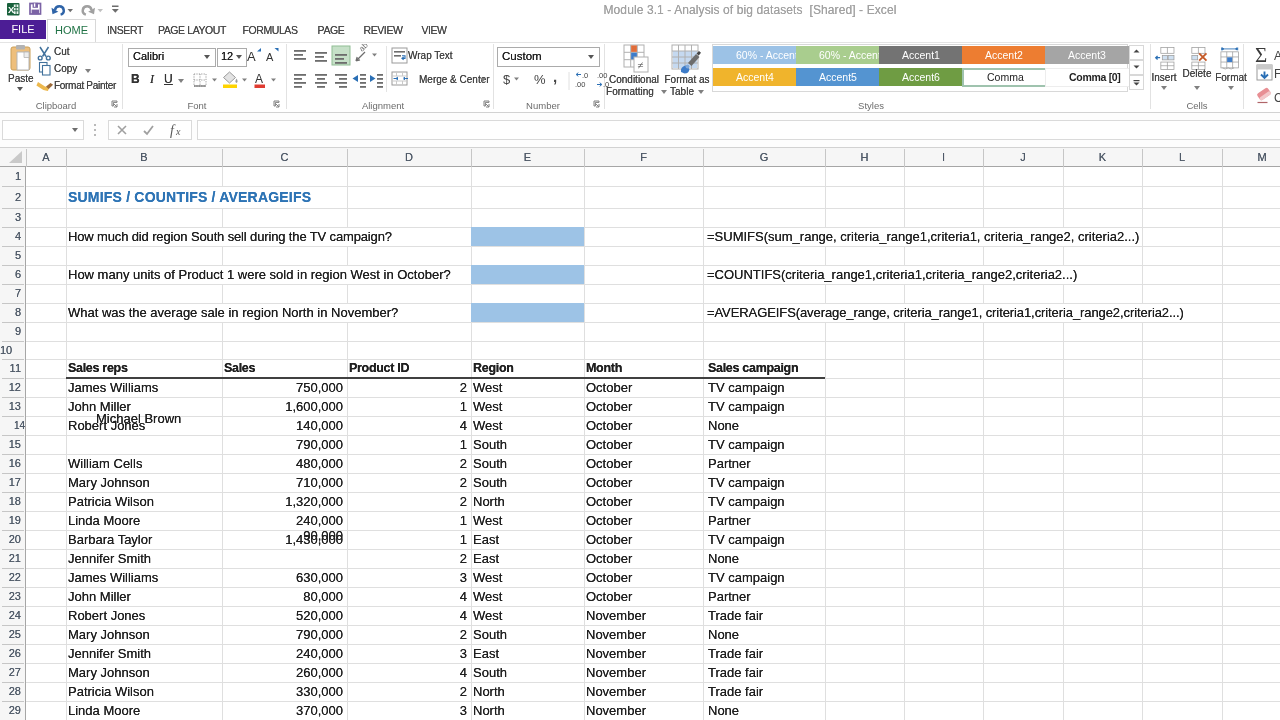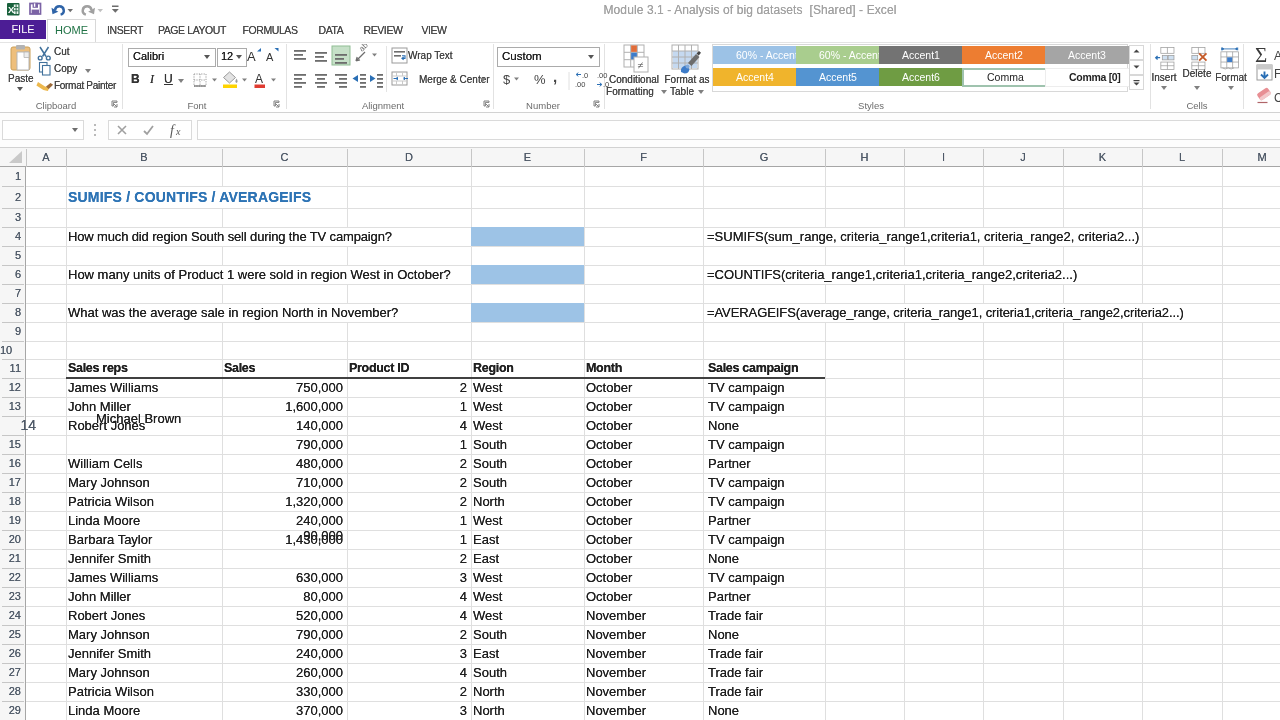--- a/index.html
+++ b/index.html
@@ -34,21 +34,21 @@
 <rect x="112" y="5.5" width="6.5" height="1.5" fill="#6d6d6d"></rect>
 <path d="M111.8 9 h7 l-3.5 3.8 z" fill="#6d6d6d"></path>
 </svg>
 <div class="txt" style="left:0;top:3px;width:1500px;text-align:center;font-size:12px;letter-spacing:0.1px;color:#a2a2a2;">Module 3.1 - Analysis of big datasets&nbsp; [Shared] - Excel</div>
 <div class="abs" style="left:0;top:42px;width:1280px;height:1px;background:#e4e4e4;"></div>
 <div class="abs" style="left:0;top:20px;width:46px;height:19px;background:#4c1d95;color:#fff;font-size:11px;text-align:center;line-height:19px;">FILE</div>
 <div class="abs" style="left:47px;top:19px;width:49px;height:23px;background:#fff;border:1px solid #d8d8d8;border-bottom:none;box-sizing:border-box;color:#217346;font-size:11px;text-align:center;line-height:21px;">HOME</div>
 <div class="txt" style="left:125px;top:24px;width:200px;margin-left:-100px;text-align:center;font-size:10.5px;letter-spacing:-0.4px;color:#4a4a4a;">INSERT</div>
 <div class="txt" style="left:192px;top:24px;width:200px;margin-left:-100px;text-align:center;font-size:10.5px;letter-spacing:-0.4px;color:#4a4a4a;">PAGE LAYOUT</div>
 <div class="txt" style="left:270px;top:24px;width:200px;margin-left:-100px;text-align:center;font-size:10.5px;letter-spacing:-0.4px;color:#4a4a4a;">FORMULAS</div>
-<div class="txt" style="left:331px;top:24px;width:200px;margin-left:-100px;text-align:center;font-size:10.5px;letter-spacing:-0.4px;color:#4a4a4a;">DATA</div>
+<div class="txt" style="left:331px;top:24px;width:200px;margin-left:-100px;text-align:center;font-size:10.5px;letter-spacing:-0.4px;color:#4a4a4a;">PAGE</div>
 <div class="txt" style="left:383px;top:24px;width:200px;margin-left:-100px;text-align:center;font-size:10.5px;letter-spacing:-0.4px;color:#4a4a4a;">REVIEW</div>
 <div class="txt" style="left:434px;top:24px;width:200px;margin-left:-100px;text-align:center;font-size:10.5px;letter-spacing:-0.4px;color:#4a4a4a;">VIEW</div>
 <div class="abs" style="left:0;top:112px;width:1280px;height:1px;background:#d2d2d2;"></div>
 <div class="abs" style="left:122px;top:44px;width:1px;height:65px;background:#e2e2e2;"></div>
 <div class="abs" style="left:286px;top:44px;width:1px;height:65px;background:#e2e2e2;"></div>
 <div class="abs" style="left:493px;top:44px;width:1px;height:65px;background:#e2e2e2;"></div>
 <div class="abs" style="left:604px;top:44px;width:1px;height:65px;background:#e2e2e2;"></div>
 <div class="abs" style="left:1150px;top:44px;width:1px;height:65px;background:#e2e2e2;"></div>
 <div class="abs" style="left:1243px;top:44px;width:1px;height:65px;background:#e2e2e2;"></div>
 <div class="lbl" style="left:56px;top:100px;width:160px;margin-left:-80px;text-align:center;">Clipboard</div>
@@ -343,21 +343,21 @@
 <div class="txt" style="left:0;top:322px;width:21px;text-align:right;font-size:11px;color:#4f5a68;line-height:19px;">9</div>
 <div class="abs" style="left:2px;top:341px;width:22px;height:1px;background:#c6c6c6;"></div>
 <div class="txt" style="left:0;top:341px;width:21px;font-size:11px;color:#4f5a68;line-height:18px;">10</div>
 <div class="abs" style="left:2px;top:359px;width:22px;height:1px;background:#c6c6c6;"></div>
 <div class="txt" style="left:0;top:359px;width:21px;text-align:right;font-size:11px;color:#4f5a68;line-height:19px;">11</div>
 <div class="abs" style="left:2px;top:378px;width:22px;height:1px;background:#c6c6c6;"></div>
 <div class="txt" style="left:0;top:378px;width:21px;text-align:right;font-size:11px;color:#4f5a68;line-height:19px;">12</div>
 <div class="abs" style="left:2px;top:397px;width:22px;height:1px;background:#c6c6c6;"></div>
 <div class="txt" style="left:0;top:397px;width:21px;text-align:right;font-size:11px;color:#4f5a68;line-height:19px;">13</div>
 <div class="abs" style="left:2px;top:416px;width:22px;height:1px;background:#c6c6c6;"></div>
-<div class="txt" style="left:15px;top:416px;width:21px;text-align:right;font-size:14px;color:#4f5a68;line-height:19px;">14</div>
+<div class="txt" style="left:4px;top:416px;width:21px;text-align:right;font-size:10px;color:#4f5a68;line-height:19px;">14</div>
 <div class="abs" style="left:2px;top:435px;width:22px;height:1px;background:#c6c6c6;"></div>
 <div class="txt" style="left:0;top:435px;width:21px;text-align:right;font-size:11px;color:#4f5a68;line-height:19px;">15</div>
 <div class="abs" style="left:2px;top:454px;width:22px;height:1px;background:#c6c6c6;"></div>
 <div class="txt" style="left:0;top:454px;width:21px;text-align:right;font-size:11px;color:#4f5a68;line-height:19px;">16</div>
 <div class="abs" style="left:2px;top:473px;width:22px;height:1px;background:#c6c6c6;"></div>
 <div class="txt" style="left:0;top:473px;width:21px;text-align:right;font-size:11px;color:#4f5a68;line-height:19px;">17</div>
 <div class="abs" style="left:2px;top:492px;width:22px;height:1px;background:#c6c6c6;"></div>
 <div class="txt" style="left:0;top:492px;width:21px;text-align:right;font-size:11px;color:#4f5a68;line-height:19px;">18</div>
 <div class="abs" style="left:2px;top:511px;width:22px;height:1px;background:#c6c6c6;"></div>
 <div class="txt" style="left:0;top:511px;width:21px;text-align:right;font-size:11px;color:#4f5a68;line-height:19px;">19</div>

